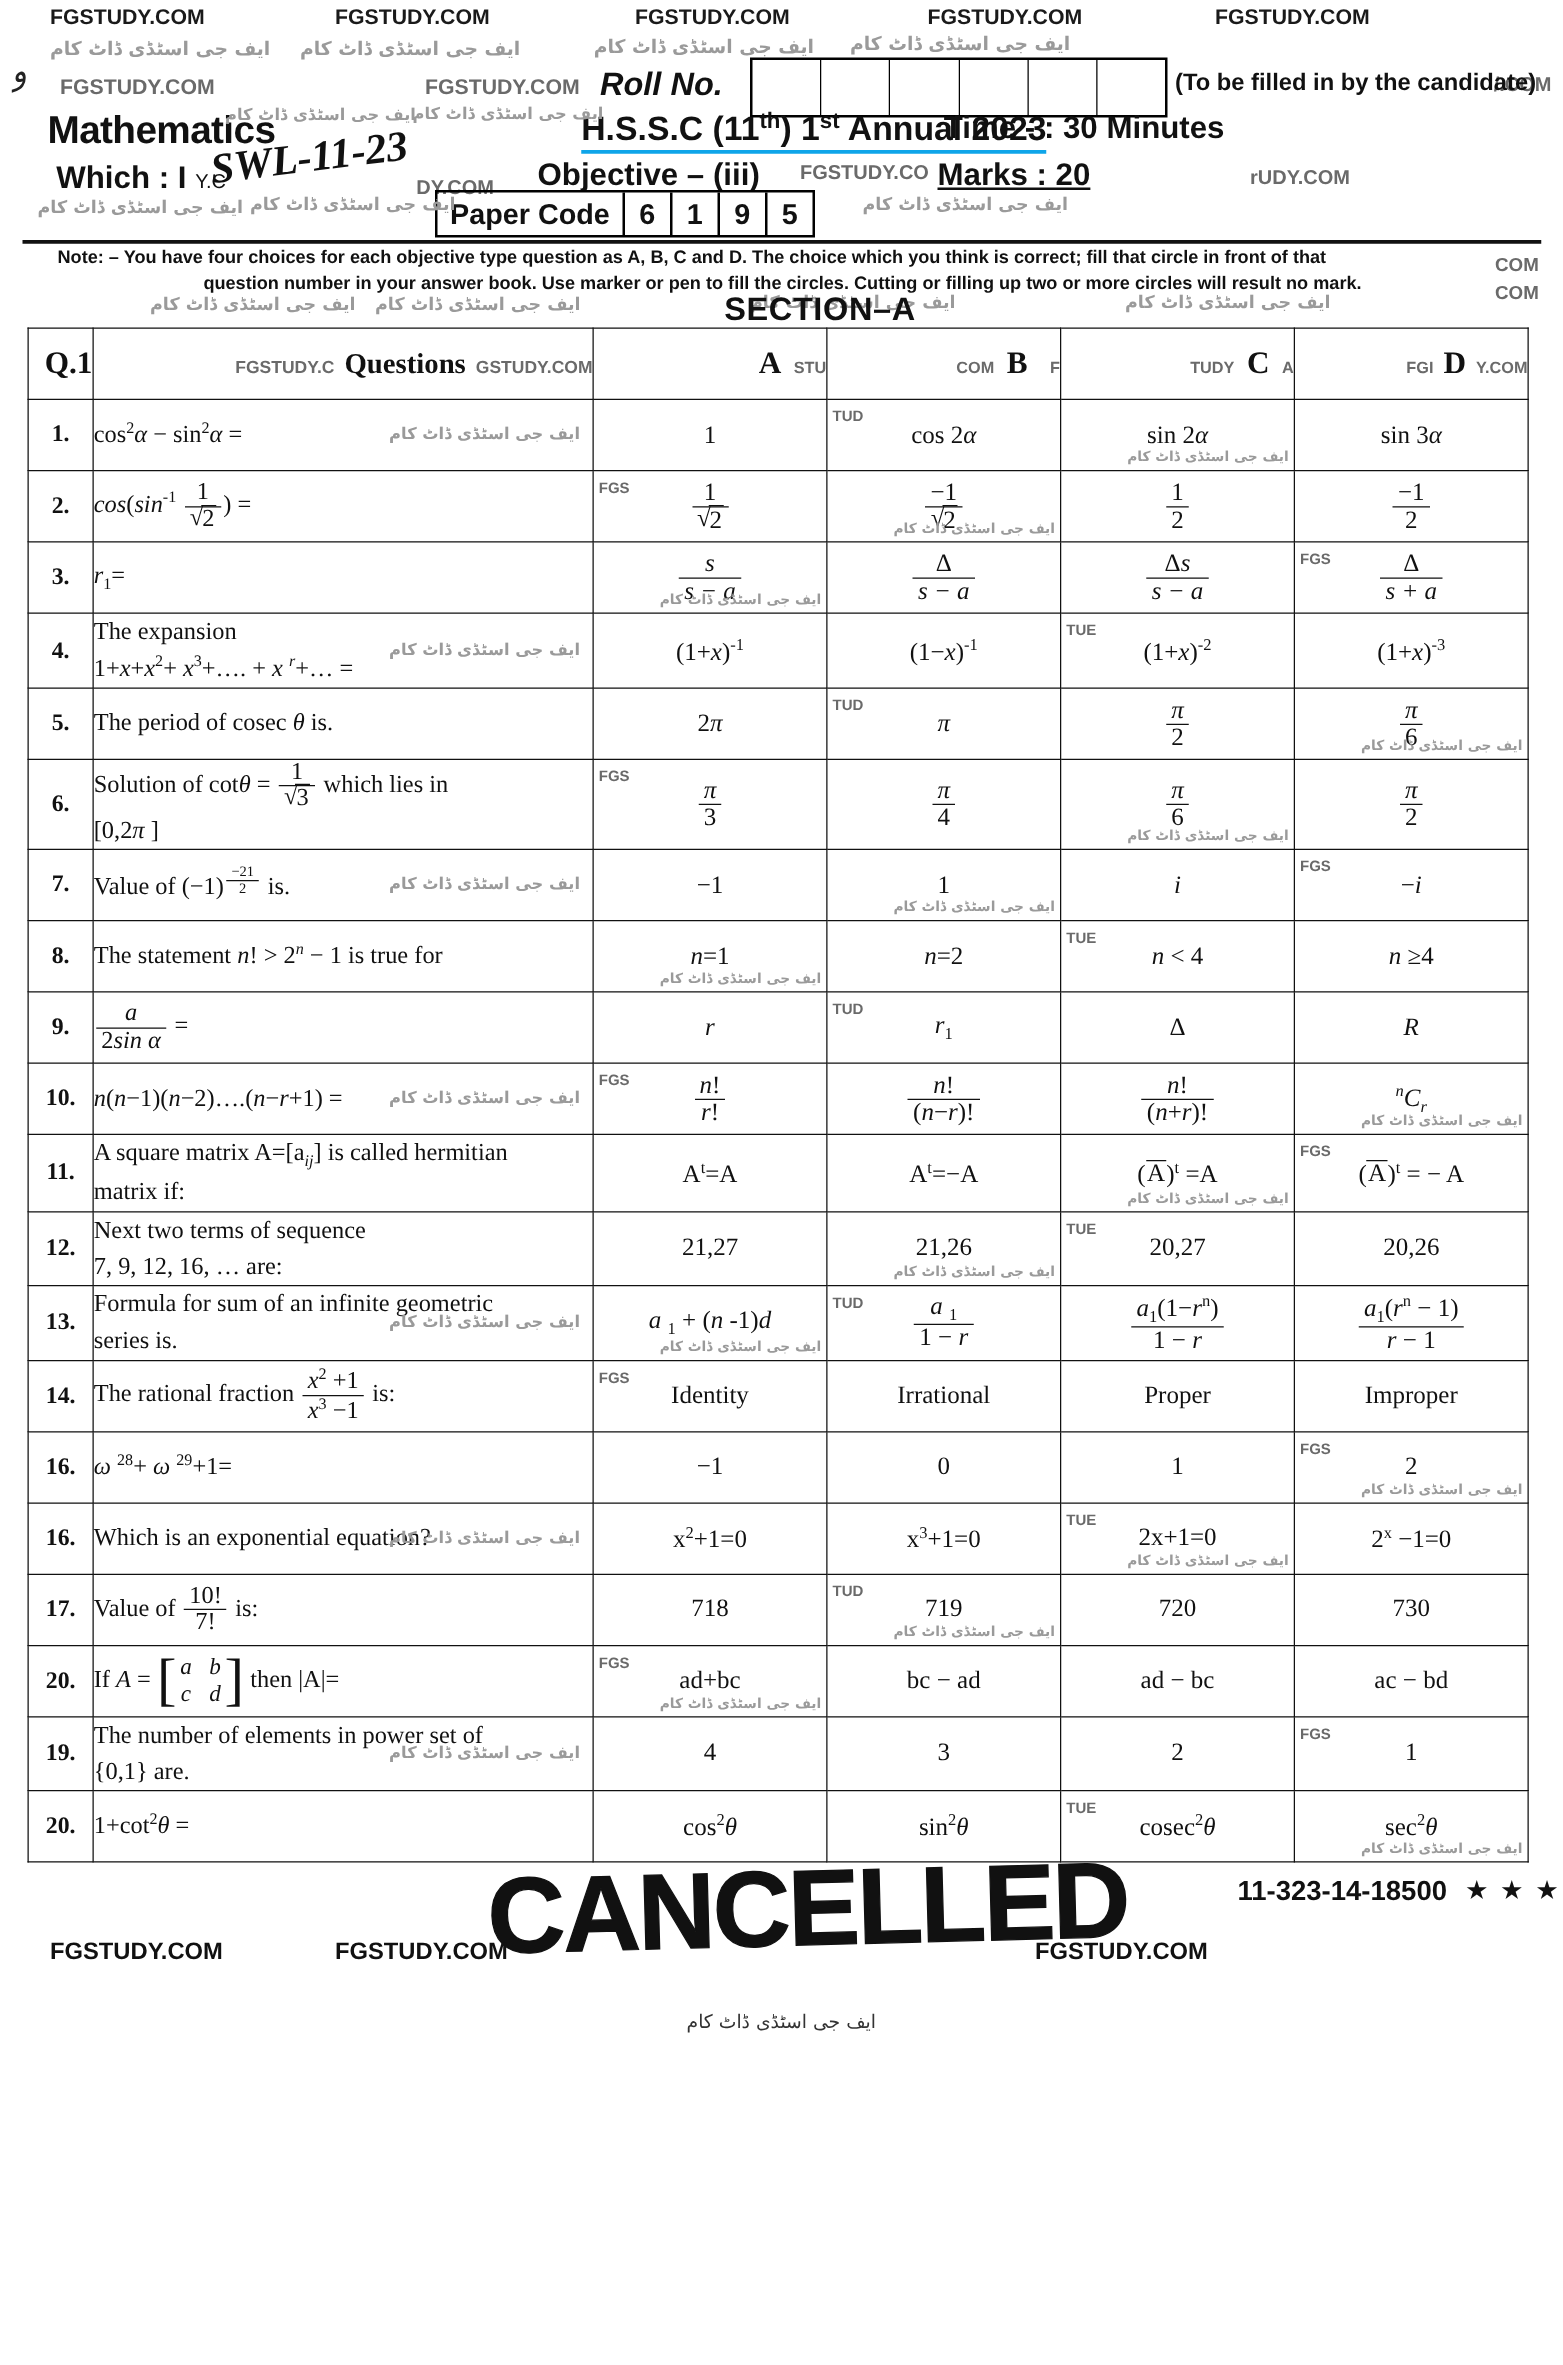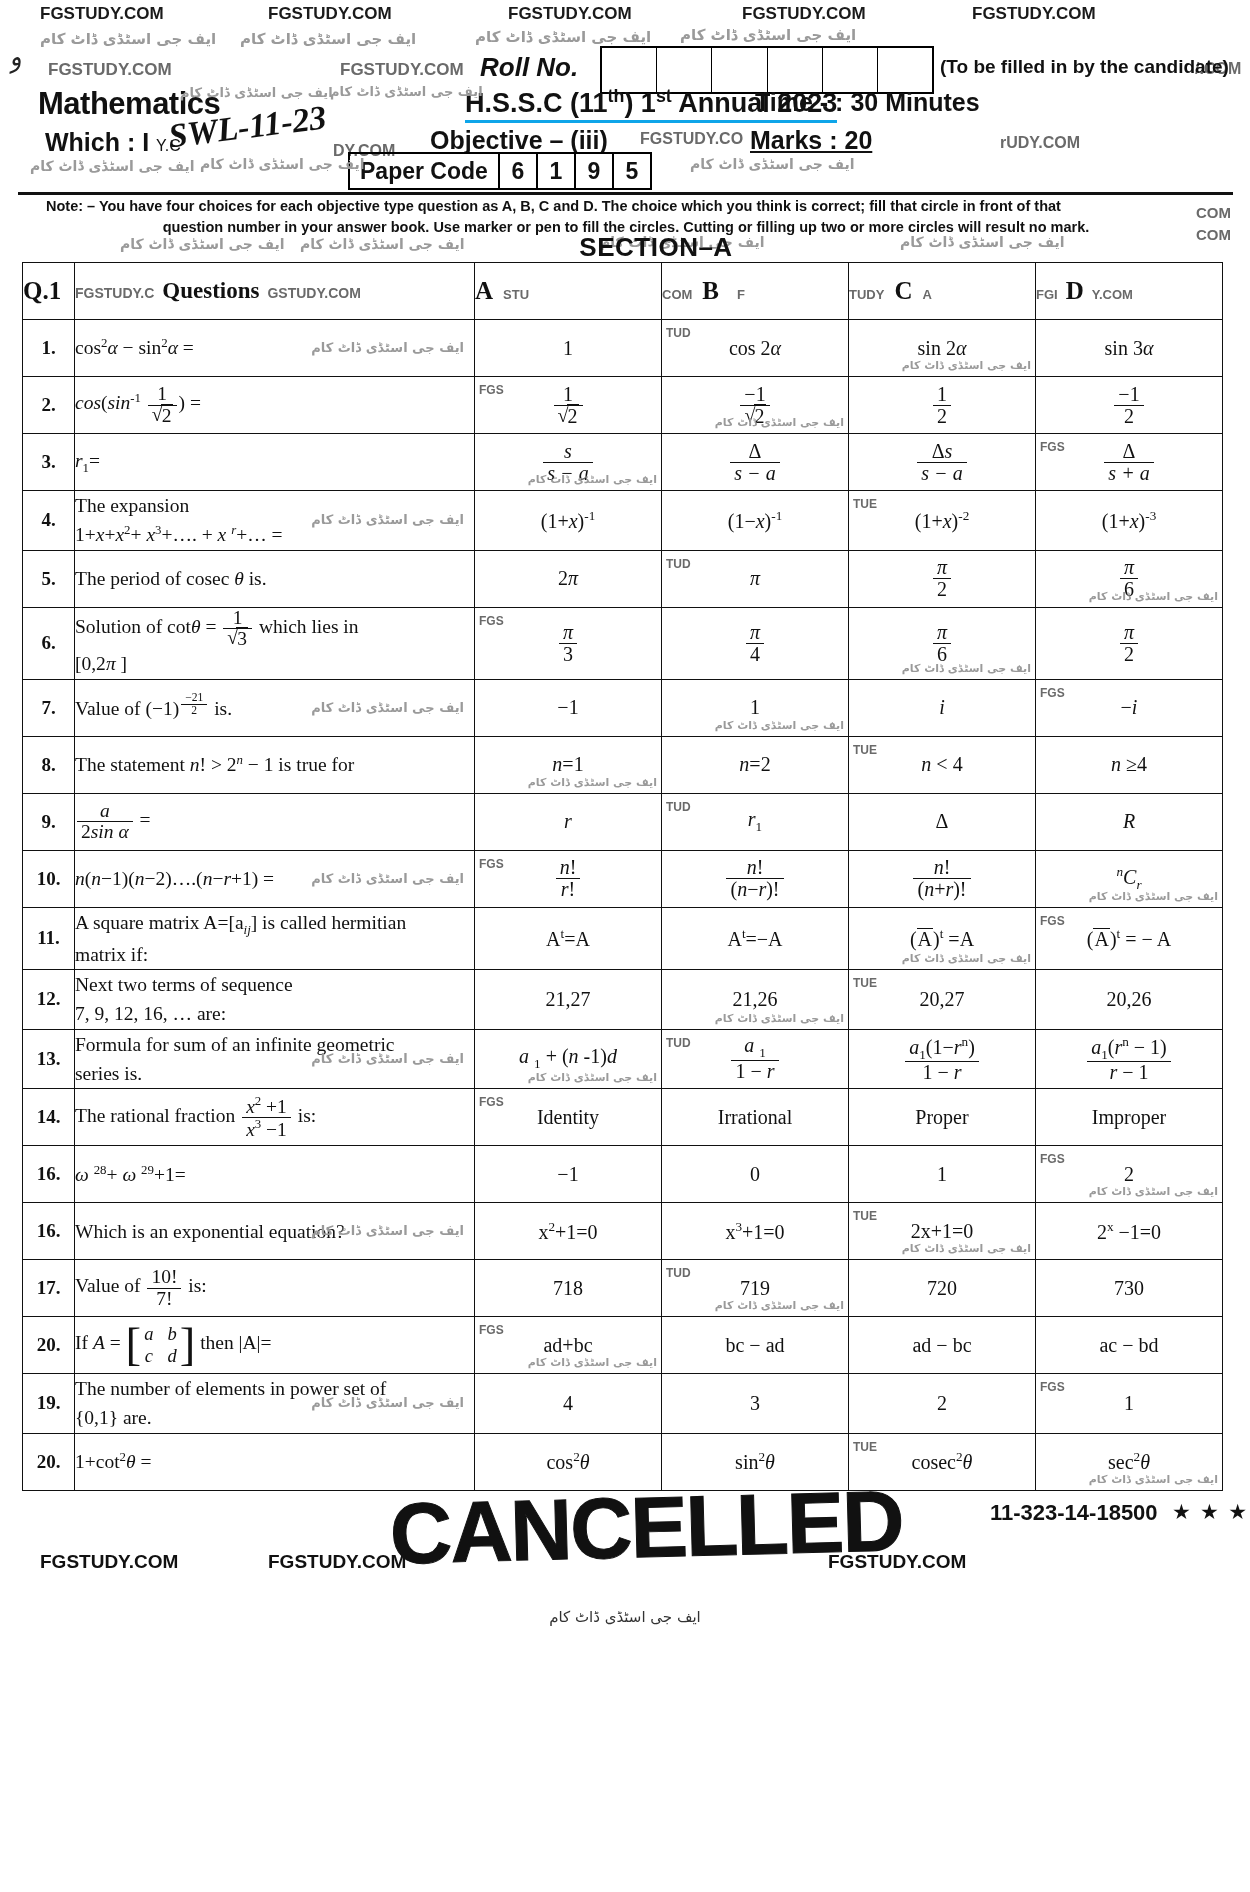--- a/index.html
+++ b/index.html
@@ -50,21 +50,21 @@
   .note .l2{display:block;text-align:center;}
   .section-a{position:absolute;left:0;top:232px;width:1250px;text-align:center;
         font-size:26px;font-weight:700;font-family:"Liberation Sans",sans-serif;letter-spacing:.5px;margin-left:31px;}
 
   
   table.q{position:absolute;left:22px;top:262px;width:1200px;border-collapse:collapse;table-layout:fixed;}
   table.q th,table.q td{border:1.6px solid #111;padding:0;vertical-align:middle;}
   col.c-no{width:52px;}
   col.c-q{width:400px;}
   col.c-opt{width:187px;}
-  th.hd{height:44px;text-align:left;position:relative;}
+  th.hd{height:44px;text-align:right;position:relative;}
   .hd-main{font-size:25px;font-weight:700;font-family:"Liberation Serif",serif;}
   .hd-q{font-size:23px;font-weight:700;}
   td.no{text-align:center;font-size:19px;font-weight:600;}
   td.qt{padding:6px 8px 6px 10px;position:relative;font-size:19.5px;line-height:1.5;}
   td.op{text-align:center;position:relative;font-size:20px;padding:6px 2px;}
   tr{height:57px;}
 
   
   .frac{display:inline-block;vertical-align:middle;text-align:center;line-height:1.05;margin:0 2px;}
   .frac .n{display:block;border-bottom:1.4px solid #111;padding:0 4px;}

